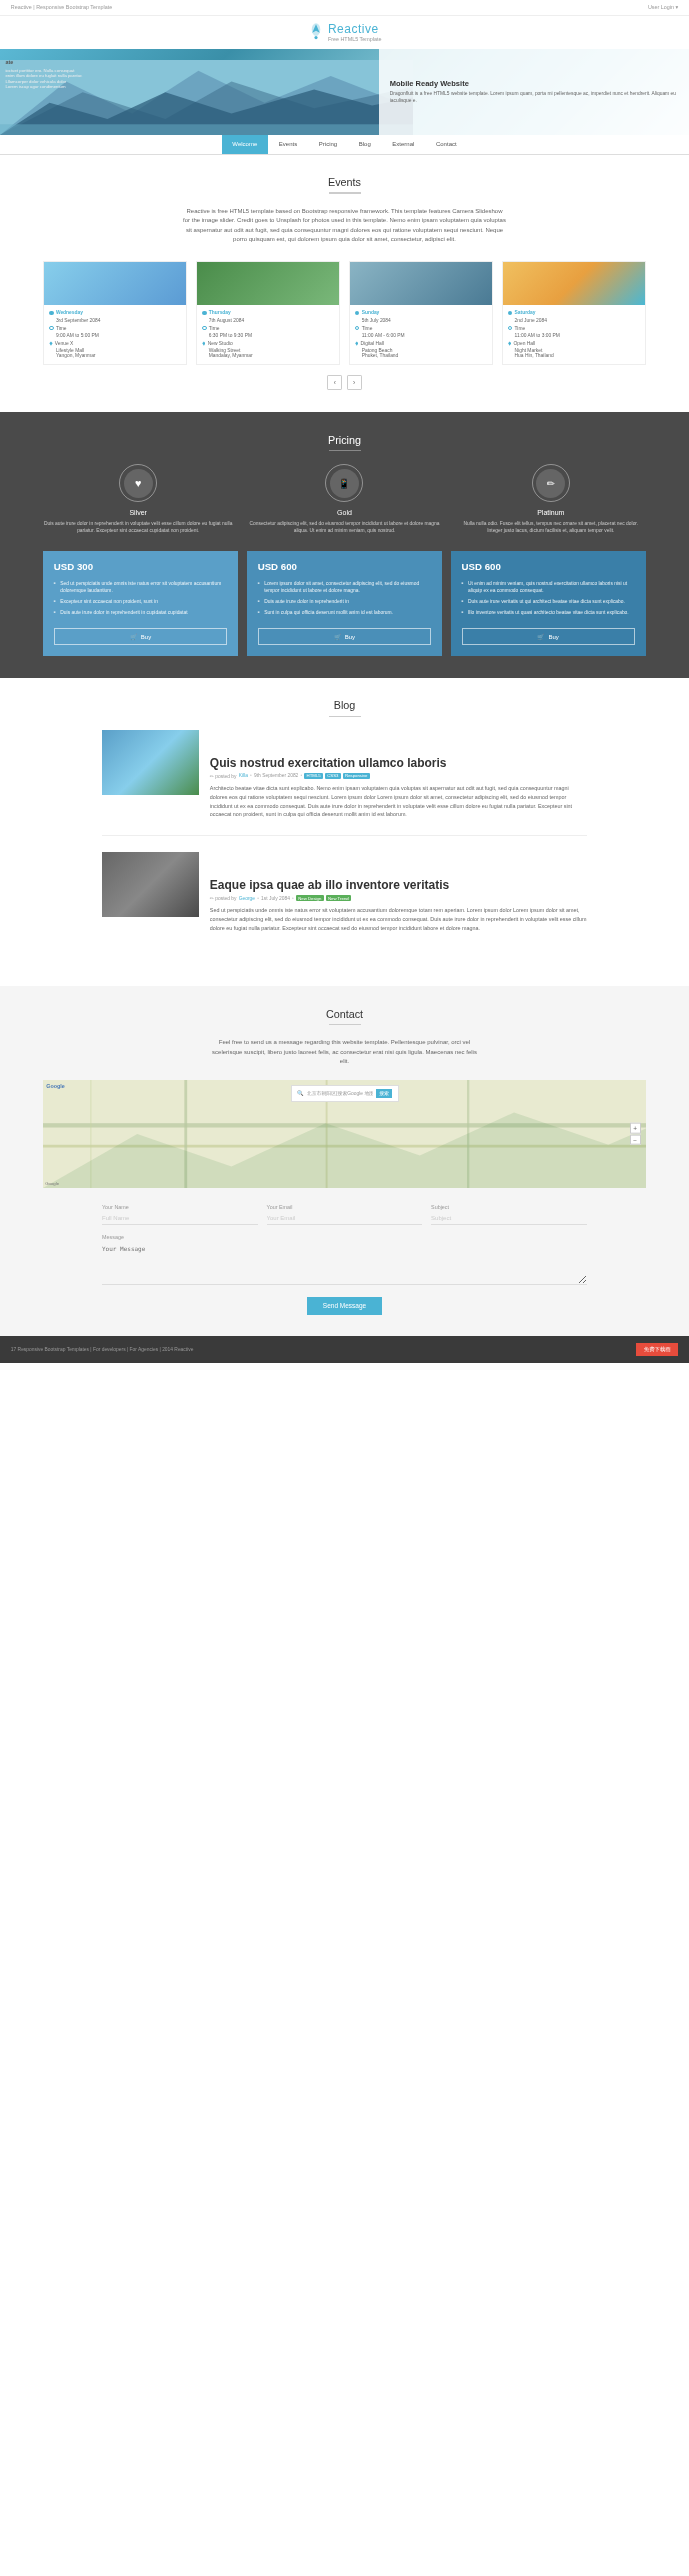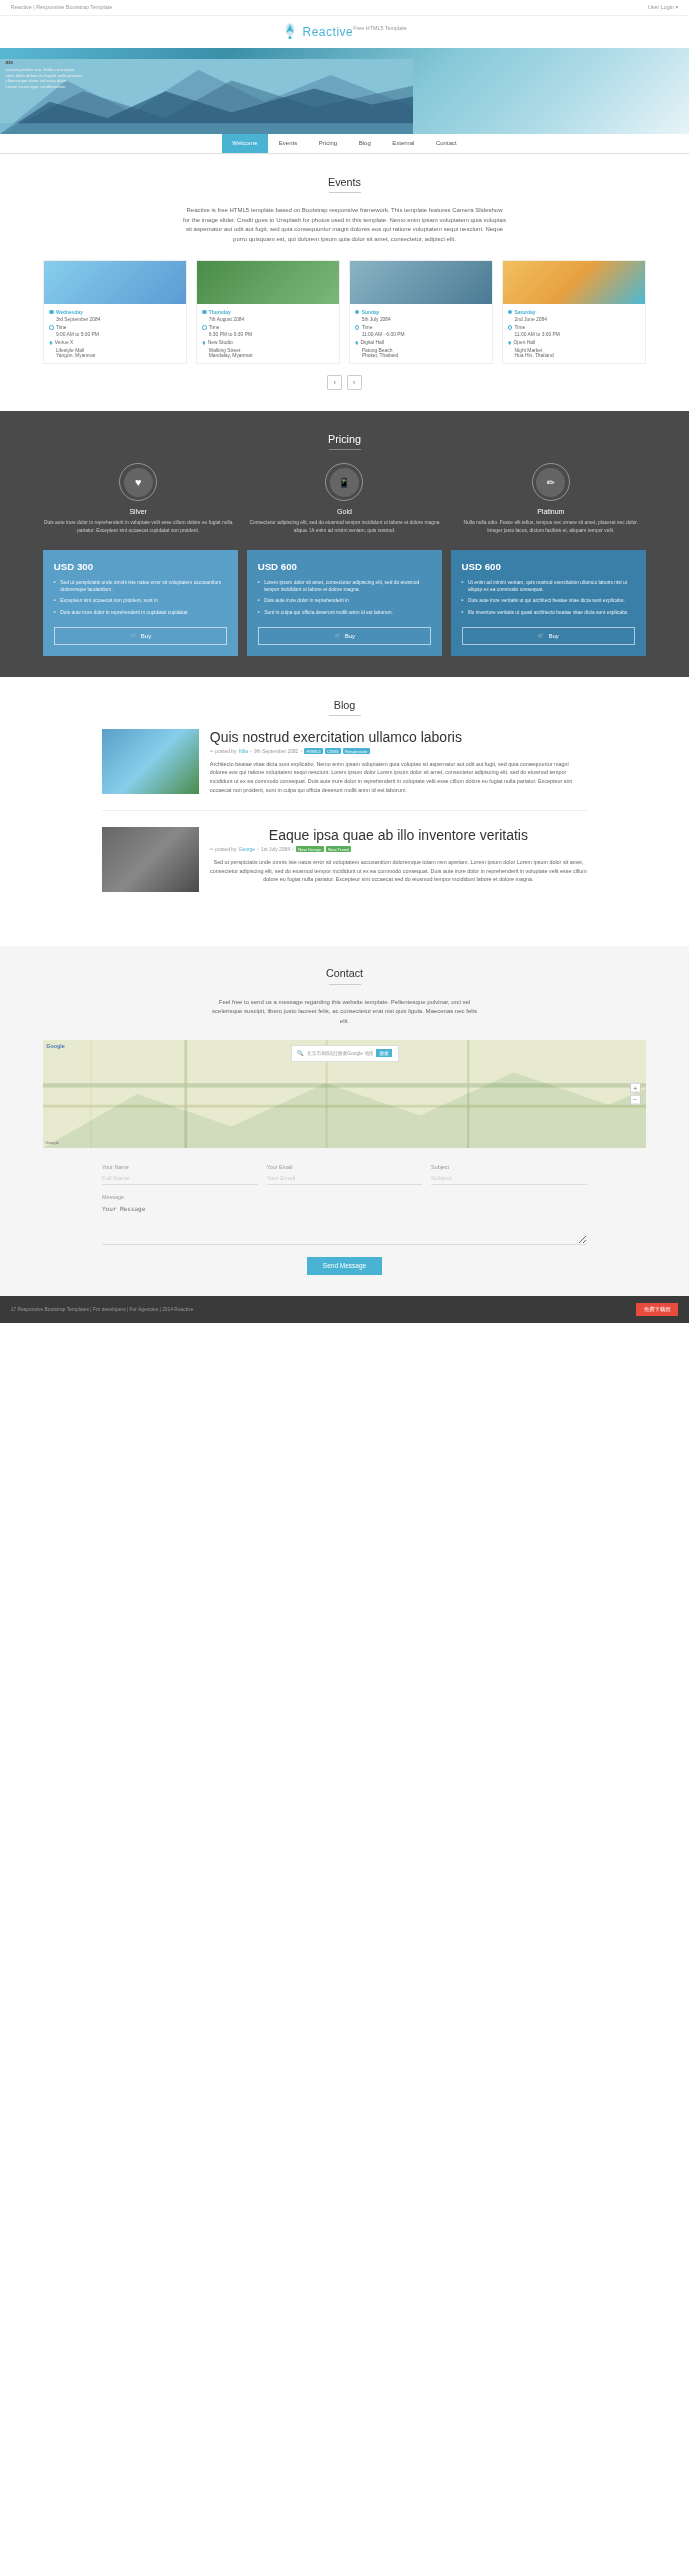--- a/index.html
+++ b/index.html
@@ -22,21 +22,21 @@
       display: flex;
       justify-content: center;
       align-items: center;
       padding: 6.5px 0;
     }
     .logo-icon {
       width: 16px;
       height: 19.4px;
       margin-right: 4.3px;
     }
-    .logo-text-wrap { display: flex; }
+    .logo-text-wrap { display: flex; flex-direction: column; }
     .logo-name { font-size: 12px; color: #4ab3d4; font-weight: 300; letter-spacing: 0.5px; }
     .logo-tagline { font-size: 5.4px; color: #999; }
 
     
     .hero {
       position: relative;
       width: 100%;
       height: 86px;
       background: linear-gradient(135deg, #5bb8d4 0%, #3a8fa8 30%, #87c9d8 60%, #b0dce8 80%, #e8f4f8 100%);
       overflow: hidden;
@@ -247,30 +247,30 @@
 
     
     .blog-posts { max-width: 485px; margin: 0 auto; }
     .blog-post {
       display: flex;
       gap: 10.8px;
       margin-bottom: 16px;
       padding-bottom: 16px;
       border-bottom: 0.5px solid #eee;
     }
-    .blog-post:last-child { border-bottom: none; text-align: center; }
+    .blog-post:last-child { border-bottom: none; }
     .blog-img-placeholder {
       width: 97px;
       height: 65px;
       flex-shrink: 0;
     }
     .blog-img-1 { background: linear-gradient(135deg, #5a9fc8, #87ceeb, #4a8c4a); }
     .blog-img-2 { background: linear-gradient(135deg, #666, #888, #4a4a4a); }
     .blog-content { flex: 1; }
-    .blog-title { font-size: 14px; font-weight: 400; color: #333; margin-bottom: 3.2px; }
+    .blog-title { font-size: 12px; font-weight: 700; color: #333; margin-bottom: 3.2px; margin-top: 26px; }
     .blog-meta { font-size: 4.9px; color: #999; margin-bottom: 5.4px; display: flex; align-items: center; gap: 2.2px; }
     .blog-meta a { color: #4ab3d4; text-decoration: none; }
     .blog-meta .dot { color: #ccc; }
     .blog-excerpt { font-size: 5.4px; color: #666; line-height: 1.6; }
 
     
     .contact-desc {
       text-align: center;
       font-size: 6px;
       color: #666;
@@ -450,20 +450,24 @@
     <polygon points="0,140 100,60 200,110 280,40 380,90 500,50 500,140" fill="#3a6a88" opacity="0.5"></polygon>
     <polygon points="0,140 60,80 130,110 200,60 280,100 380,55 450,85 500,70 500,140" fill="#2a5a78" opacity="0.7"></polygon>
     <rect y="120" width="500" height="20" fill="#6ab0c8" opacity="0.5"></rect>
   </svg>
   <div class="hero-text-left">
     <h3>ate</h3>
     <p style="font-size:4.3px;color:#eee;line-height:1.3;">ioctuet porttitor ero. Nulla consequat</p>
     <p style="font-size:4.3px;color:#eee;line-height:1.3;">enim illum dolore eu fuglait nulla paretur.</p>
     <p style="font-size:4.3px;color:#eee;line-height:1.3;">Lllamcorper dolor vehicula dolor</p>
     <p style="font-size:4.3px;color:#eee;line-height:1.3;">Lorem iscap agur condimentum</p>
+  </div>
+  <div class="hero-overlay-right">
+    <h2>Mobile Ready Website</h2>
+    <p>Dragonfluit is a free HTML5 website template. Lorem ipsum quam, porta mi pellentesque ac, imperdiet nunc et hendrerit. Aliquam eu iaculisque e.</p>
   </div>
 </div>
 
 <nav>
   <a class="active">Welcome</a>
   <a>Events</a>
   <a>Pricing</a>
   <a>Blog</a>
   <a>External</a>
   <a>Contact</a>

